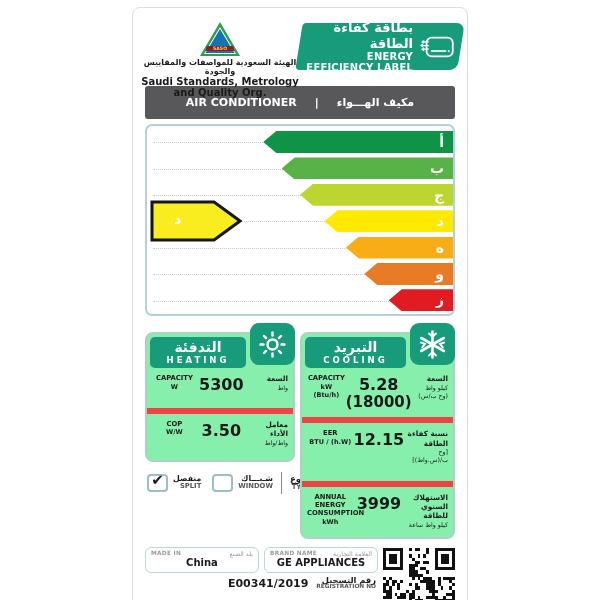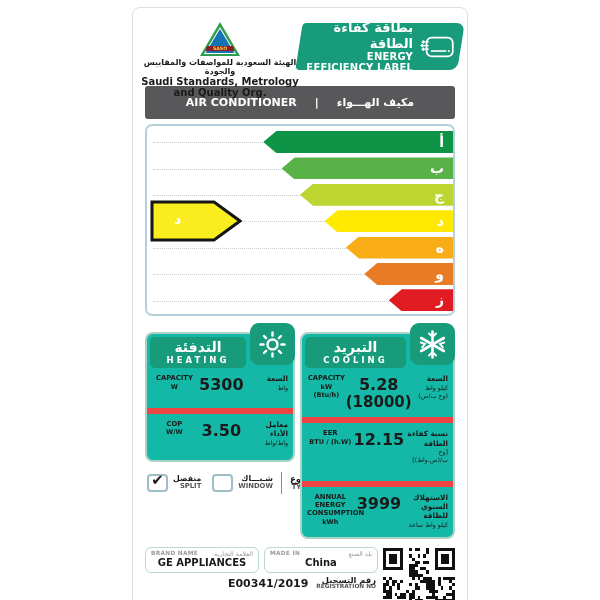--- a/index.html
+++ b/index.html
@@ -44,21 +44,21 @@
   .arrow{position:absolute;right:0;top:2px;height:22px;
     clip-path:polygon(0 50%,13px 0,100% 0,100% 100%,13px 100%);
     display:flex;align-items:center;justify-content:flex-end;
     padding-right:9px;color:#fff;font-weight:bold;font-size:14px;}
   .indicator{position:absolute;left:3px;top:-8px;width:92px;height:42px;z-index:2;}
   .ind-letter{position:absolute;left:24px;top:11px;color:#fff;font-weight:bold;font-size:14px;}
   
   .mid{margin:16px 12px 0;display:flex;gap:5px;align-items:flex-start;}
   .leftcol{width:150px;}
   .rightcol{flex:1;}
-  .panel{border:2px solid var(--panel-border);border-radius:8px;position:relative;background:#14b8a6;}
+  .panel{border:2px solid var(--panel-border);border-radius:8px;position:relative;background:#86efac;}
   .tab{position:absolute;top:-11px;right:-2px;width:45px;height:42px;background:var(--green);
     border-radius:9px;display:flex;align-items:center;justify-content:center;}
   .phead{margin:3px 47px 0 3px;background:var(--green);border-radius:5px;
     color:#fff;text-align:center;padding:2px 0 3px;}
   .phead-ar{font-size:14px;font-weight:bold;line-height:1.15;}
   .phead-en{font-size:8.5px;font-weight:bold;letter-spacing:3px;}
   .stat{display:flex;align-items:flex-start;padding:6px 5px 7px;}
   .stat+ .stat{border-top:6px solid #ef4444;}
   .stat-en{width:33%;font-size:6.8px;font-weight:bold;line-height:1.25;text-align:center;}
   .stat-en .unit{font-weight:bold;font-size:6.5px;}
@@ -308,28 +308,28 @@
           </div>
         </div>
       </div>
     </div>
   </div>
 
   <div class="info">
     <div class="info-left">
       <div class="irow1">
         <div class="ibox half">
+          <span class="ten">MADE IN</span>
+          <span class="tar" dir="rtl">بلد الصنع</span>
+          <div class="ival">China</div>
+        </div>
+        <div class="ibox half">
           <span class="ten">BRAND NAME</span>
           <span class="tar" dir="rtl">العلامة التجارية</span>
           <div class="ival">GE APPLIANCES</div>
-        </div>
-        <div class="ibox half">
-          <span class="ten">MADE IN</span>
-          <span class="tar" dir="rtl">بلد الصنع</span>
-          <div class="ival">China</div>
         </div>
       </div>
       <div class="regrow">
         <span class="regval">E00341/2019</span>
         <span class="reglab">
           <div class="a" dir="rtl">رقم التسجيل</div>
           <div class="e">REGISTRATION NO</div>
         </span>
       </div>
 

